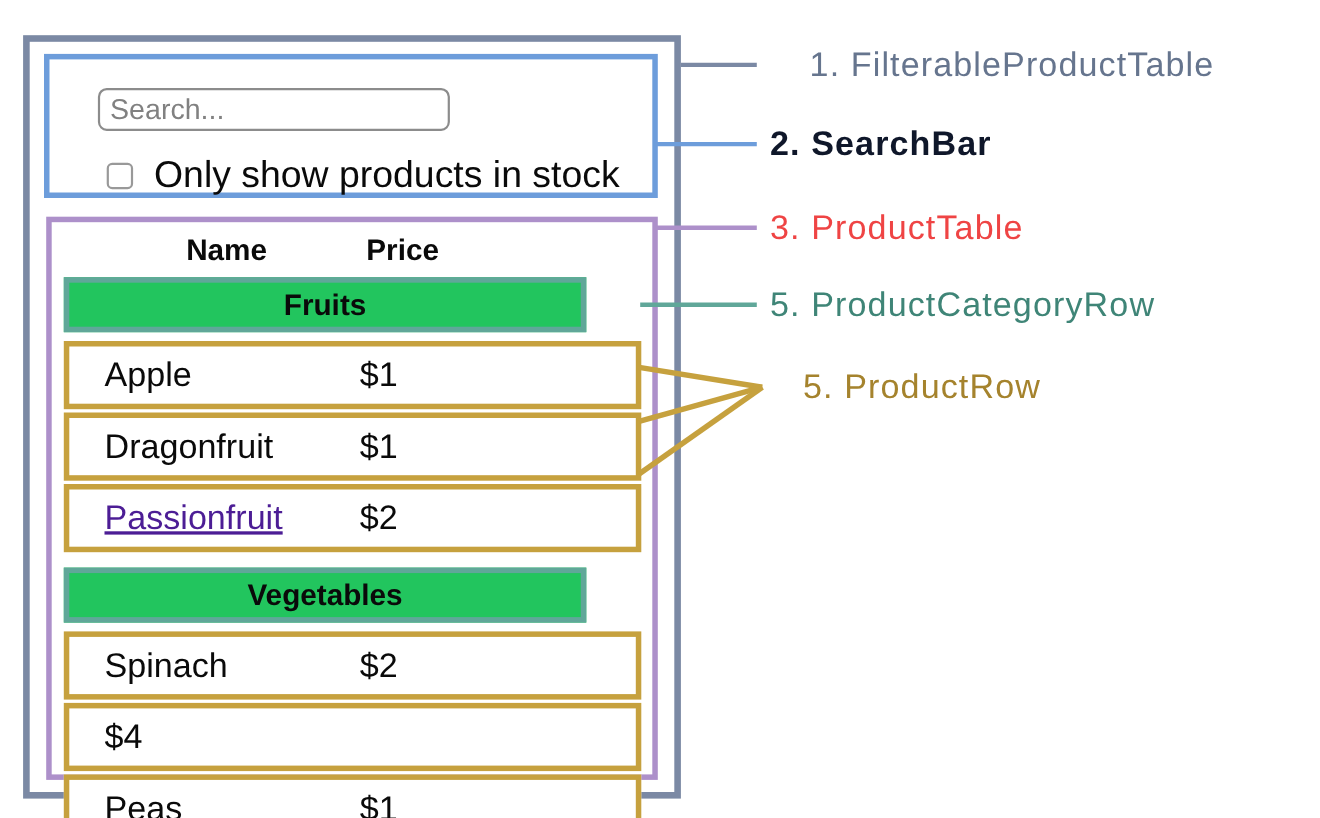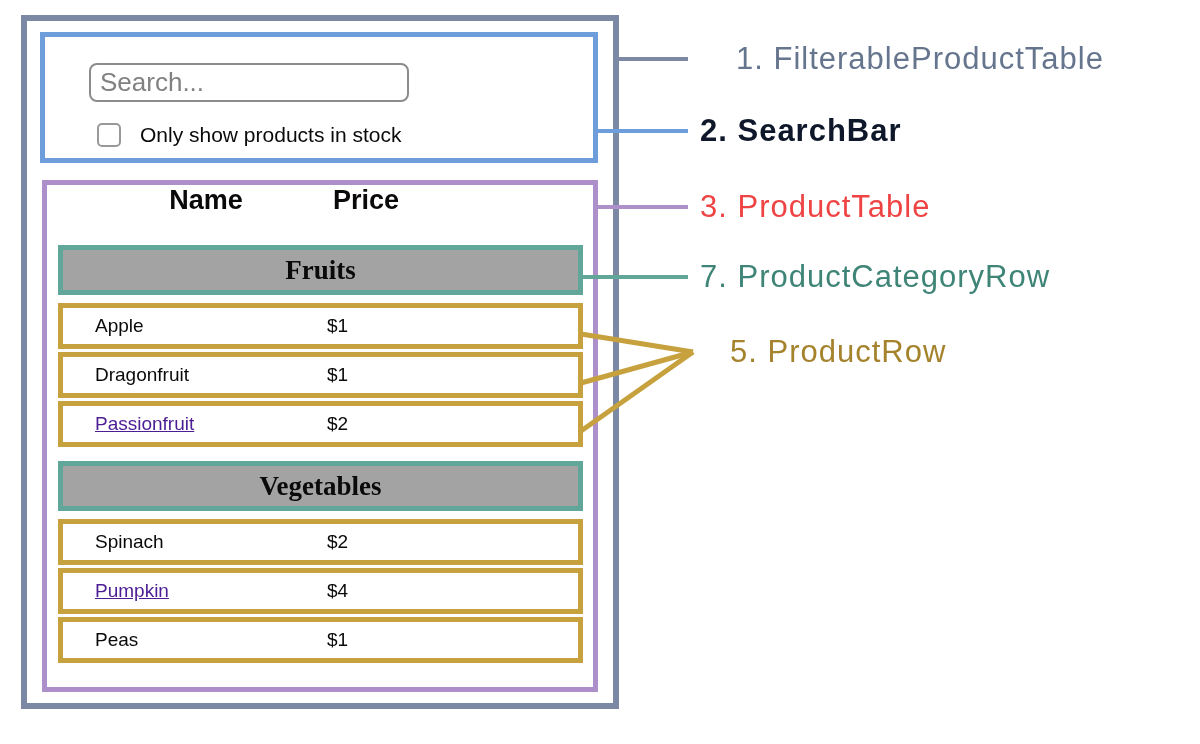--- a/index.html
+++ b/index.html
@@ -4,54 +4,53 @@
 <style>
   html,body { margin:0; padding:0; background:#ffffff; }
   .canvas {
     position:relative; width:1200px; height:744px; overflow:hidden;
     background:#ffffff;
     font-family:"Liberation Sans", sans-serif;
     color:#0a0a0a;
   }
   .box { position:absolute; box-sizing:border-box; background:#ffffff; }
 
-  .outer { left:21px; top:15px; width:598px; height:694px; border:6px solid #7B89A4; }
+  .outer { left:21px; top:32px; width:598px; height:694px; border:6px solid #7B89A4; }
 
   .searchbar { left:13px; top:11px; width:558px; height:131px; border:5px solid #6D9DDB; }
   .search-input {
     position:absolute; left:44px; top:26px; width:320px; height:39px;
     box-sizing:border-box; border:2px solid #8C8C8C; border-radius:8px;
     font-family:"Liberation Sans", sans-serif; font-size:26px; color:#555;
     padding:0 0 0 9px; outline:none; background:#fff;
   }
   .search-input::placeholder { color:#818181; opacity:1; }
   .checkbox-row { position:absolute; left:52px; top:86px; display:flex; align-items:center; }
   .checkbox {
     display:inline-block; width:24px; height:24px; box-sizing:border-box;
     border:2px solid #999; border-radius:5px; background:#fff;
   }
-  .checkbox-label { margin-left:19px; font-size:21px; color:#0a0a0a; white-space:nowrap; }
+  .checkbox-label { margin-left:19px; font-size:34px; color:#0a0a0a; white-space:nowrap; }
 
   .producttable { left:15px; top:159px; width:556px; height:512px; border:5px solid #AD90CA; }
-  .table-header { display:flex; height:60px; padding-left:43px; font-weight:bold; font-size:27px; }
+  .table-header { display:flex; align-items:center; height:50px; padding-left:43px; font-weight:bold; font-size:27px; }
   .th-name  { display:inline-block; width:232px; text-align:center; }
   .th-price { display:inline-block; width:88px;  text-align:center; }
 
   .tbody { }
   .section + .section { margin-top:14px; }
   .category-row {
-    box-sizing:border-box; width:525px; height:50px; margin:0 0 8px 11px;
+    box-sizing:border-box; width:475px; height:50px; margin:0 0 8px 11px;
     border:5px solid #60A799; text-align:center; font-weight:bold; font-size:27px; line-height:40px;
-    background:#a3a3a3;
-    font-family:Liberation Serif, serif;
+    background:#22c55e;
   }
   .product-row {
-    box-sizing:border-box; width:525px; height:46px; margin:0 0 3px 11px;
+    box-sizing:border-box; width:525px; height:62px; margin:0 0 3px 11px;
     border:5px solid #C6A13E; display:flex; align-items:center; padding-left:32px;
-    font-size:19px; background:#fff;
+    font-size:31px; background:#fff;
   }
   .cell-name { display:inline-block; width:232px; }
   .cell-price { display:inline-block; }
   .oos { color:#4c1d95;text-decoration:underline; }
 
   .connectors { position:absolute; left:0; top:0; z-index:3; pointer-events:none; }
 
   .hier-label {
     position:absolute; left:700px; transform:translateY(-50%); z-index:4;
     font-size:31px; font-weight:500; letter-spacing:1px; white-space:nowrap;
@@ -98,21 +97,20 @@
               <span class="cell-price">$2</span>
             </div>
           </div>
           <div class="section">
             <div class="category-row">Vegetables</div>
             <div class="product-row">
               <span class="cell-name">Spinach</span>
               <span class="cell-price">$2</span>
             </div>
             <div class="product-row">
-              <span class="cell-name oos">Pumpkin</span>
               <span class="cell-price">$4</span>
             </div>
             <div class="product-row">
               <span class="cell-name">Peas</span>
               <span class="cell-price">$1</span>
             </div>
           </div>
         </div>
     </div>
 
@@ -124,16 +122,16 @@
     <line x1="596" y1="207" x2="688" y2="207" stroke-width="4" stroke="#AD90CA"></line>
     <line x1="582" y1="277" x2="688" y2="277" stroke-width="4" stroke="#60A799"></line>
     <line x1="581" y1="334" x2="693" y2="352" stroke-width="5" stroke="#C6A13E"></line>
     <line x1="581" y1="383" x2="693" y2="352" stroke-width="5" stroke="#C6A13E"></line>
     <line x1="581" y1="431" x2="693" y2="352" stroke-width="5" stroke="#C6A13E"></line>
   </svg>
 
   <div class="hier-label label-1" style="color: rgb(102, 117, 142); margin-left: 36px;">1. FilterableProductTable</div>
   <div class="hier-label label-2" style="color: #0f172a; font-weight: bold;">2. SearchBar</div>
   <div class="hier-label label-3" style="color: #ef4444;">3. ProductTable</div>
-  <div class="hier-label label-4" style="color: rgb(63, 133, 119);">7. ProductCategoryRow</div>
+  <div class="hier-label label-4" style="color: rgb(63, 133, 119);">5. ProductCategoryRow</div>
   <div class="hier-label label-5" style="color: rgb(165, 131, 45);">5. ProductRow</div>
 
 </div>
 
 </body></html>

